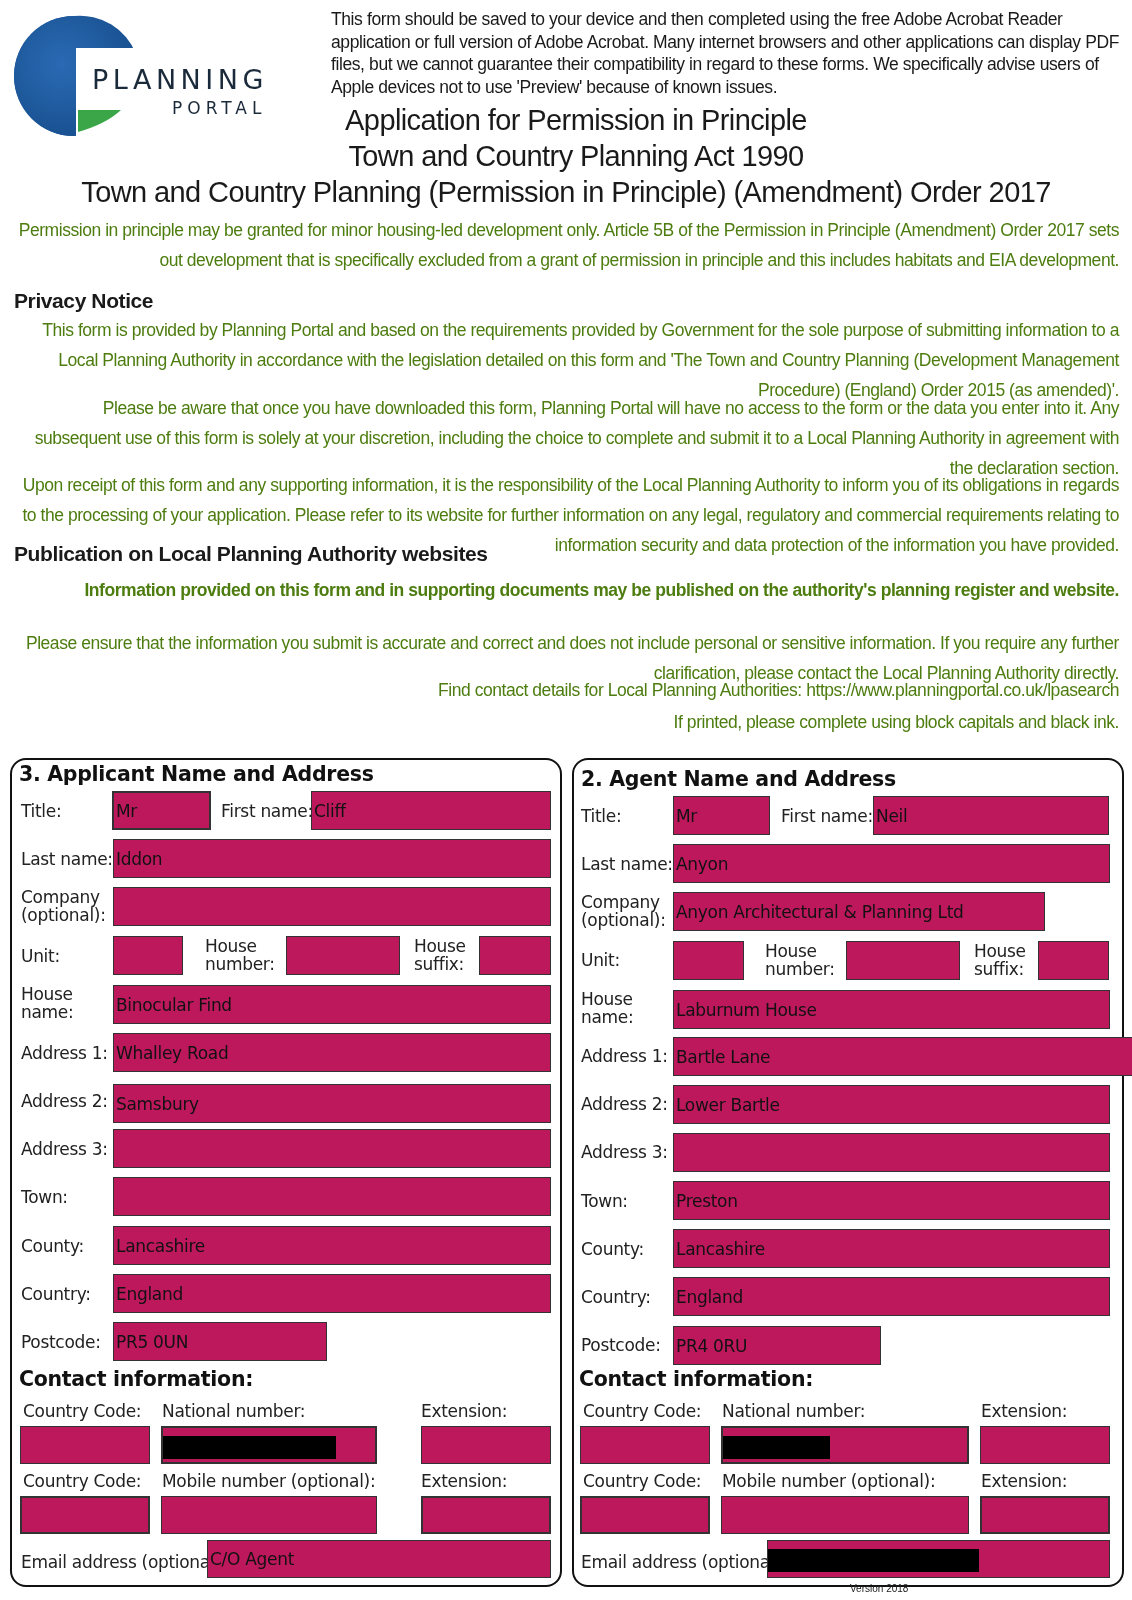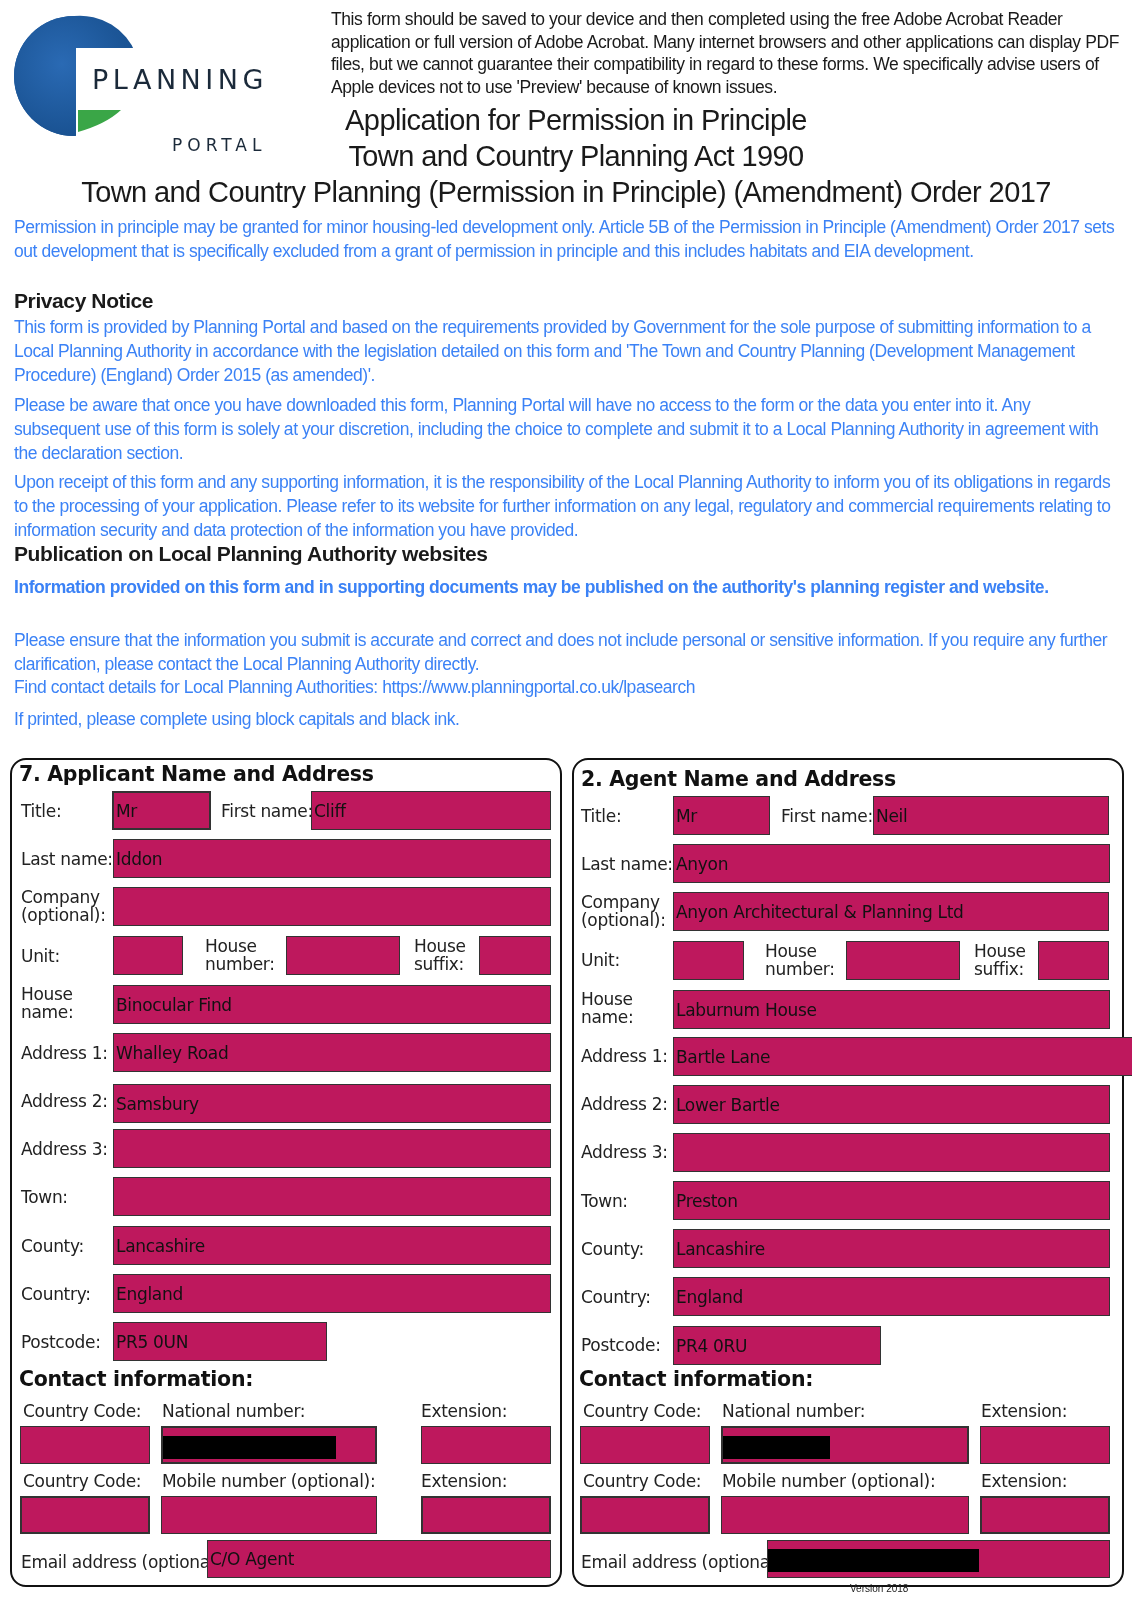--- a/index.html
+++ b/index.html
@@ -8,21 +8,21 @@
   .abs { position: absolute; }
   .logo { left: 14px; top: 14px; width: 270px; height: 125px; }
   .notice { left: 331px; top: 8px; width: 790px; font-family: "Liberation Sans", sans-serif;
             font-size: 17.5px; line-height: 22.5px; letter-spacing: -0.4px; color: #1a1a1a; }
   .title { left: 0; width: 1132px; text-align: center; font-family: "Liberation Sans", sans-serif;
            font-size: 29px; letter-spacing: -0.6px; color: #1a1a1a; white-space: nowrap; }
   .t1 { top: 104px; padding-left: 10px; }
   .t2 { top: 140px; padding-left: 10px; }
   .t3 { top: 176px; }
   .body-text { left: 14px; width: 1105px; font-family: "Liberation Sans", sans-serif;
-               font-size: 17.5px; line-height: 24px; letter-spacing: -0.45px; color: #3b82f6; }
+               font-size: 17.5px; line-height: 30px; letter-spacing: -0.45px; color: #4d7c0f; text-align: right; }
   .h2 { left: 14px; font-family: "Liberation Sans", sans-serif; font-weight: bold;
         font-size: 21px; letter-spacing: -0.4px; color: #1a1a1a; }
   .bold-text { font-weight: bold; }
   .panel { position: absolute; border: 2.5px solid #111; border-radius: 16px; box-sizing: border-box; }
   .panel-title { position: absolute; left: 7px; top: 2px; font-family: "DejaVu Sans", sans-serif;
                  font-weight: bold; font-size: 20.5px; color: #111; white-space: nowrap; letter-spacing: -0.3px; }
   .lbl { position: absolute; font-family: "DejaVu Sans", sans-serif; font-size: 17px; color: #222;
          line-height: 18px; white-space: nowrap; letter-spacing: -0.3px; }
   .fld { position: absolute; border: 1.5px solid #333; box-sizing: border-box; background: #be185d;
          font-family: "DejaVu Sans", sans-serif; font-size: 17px; color: #111; padding-left: 2px;
@@ -44,21 +44,21 @@
         <stop offset="0%" stop-color="#2a6ab4"></stop>
         <stop offset="100%" stop-color="#18508f"></stop>
       </radialGradient>
     </defs>
     <path d="M 60 2 A 60 60 0 1 0 60 122 L 60 122 L 60 40 L 122 40 A 60 60 0 0 0 60 2 Z" fill="url(#g)"></path>
     <circle cx="60" cy="62" r="60" fill="url(#g)"></circle>
     <path d="M 62 34 L 122 34 L 128 44 L 128 128 L 62 128 Z" fill="#ffffff"></path>
     <path d="M 64 118 L 64 96 L 107 96 Q 92 110 64 118 Z" fill="#3aa647"></path>
   </svg>
   <div class="abs" style="left:78px; top:50px; font-family:'DejaVu Sans',sans-serif; font-size:27px; letter-spacing:4.5px; color:#1b2a3a;">PLANNING</div>
-  <div class="abs" style="left:158px; top:84px; font-family:'DejaVu Sans',sans-serif; font-size:17px; letter-spacing:5px; color:#1b2a3a;margin-top:37px;">PORTAL</div>
+  <div class="abs" style="left:158px; top:84px; font-family:'DejaVu Sans',sans-serif; font-size:17px; letter-spacing:5px; color:#1b2a3a;">PORTAL</div>
 </div>
 
 <div class="abs notice">This form should be saved to your device and then completed using the free Adobe Acrobat Reader application or full version of Adobe Acrobat. Many internet browsers and other applications can display PDF files, but we cannot guarantee their compatibility in regard to these forms. We specifically advise users of Apple devices not to use 'Preview' because of known issues.</div>
 
 <div class="abs title t1">Application for Permission in Principle</div>
 <div class="abs title t2">Town and Country Planning Act 1990</div>
 <div class="abs title t3">Town and Country Planning (Permission in Principle) (Amendment) Order 2017</div>
 
 <div class="abs body-text" style="top:215px;">Permission in principle may be granted for minor housing-led development only. Article 5B of the Permission in Principle (Amendment) Order 2017 sets out development that is specifically excluded from a grant of permission in principle and this includes habitats and EIA development.</div>
 
@@ -67,21 +67,21 @@
 <div class="abs body-text" style="top:393px;">Please be aware that once you have downloaded this form, Planning Portal will have no access to the form or the data you enter into it. Any subsequent use of this form is solely at your discretion, including the choice to complete and submit it to a Local Planning Authority in agreement with the declaration section.</div>
 <div class="abs body-text" style="top:470px;">Upon receipt of this form and any supporting information, it is the responsibility of the Local Planning Authority to inform you of its obligations in regards to the processing of your application. Please refer to its website for further information on any legal, regulatory and commercial requirements relating to information security and data protection of the information you have provided.</div>
 
 <div class="abs h2" style="top:542px;">Publication on Local Planning Authority websites</div>
 <div class="abs body-text bold-text" style="top:575px;">Information provided on this form and in supporting documents may be published on the authority's planning register and website.</div>
 <div class="abs body-text" style="top:628px;">Please ensure that the information you submit is accurate and correct and does not include personal or sensitive information. If you require any further clarification, please contact the Local Planning Authority directly.</div>
 <div class="abs body-text" style="top:675px;">Find contact details for Local Planning Authorities: https://www.planningportal.co.uk/lpasearch</div>
 <div class="abs body-text" style="top:707px;">If printed, please complete using block capitals and black ink.</div>
 
 <div class="panel" style="left:10px; top:758px; width:552px; height:829px;">
-  <div class="panel-title">7.  Applicant Name and Address</div>
+  <div class="panel-title">3.  Applicant Name and Address</div>
 </div>
 
 <div class="lbl" style="left:21px; top:802px;">Title:</div>
 <div class="fld thick" style="left:112px; top:791px; width:99px; height:39px;">Mr</div>
 <div class="lbl" style="left:221px; top:802px;">First name:</div>
 <div class="fld" style="left:311px; top:791px; width:240px; height:39px;">Cliff</div>
 
 <div class="lbl" style="left:21px; top:850px;">Last name:</div>
 <div class="fld" style="left:113px; top:839px; width:438px; height:39px;">Iddon</div>
 
@@ -146,21 +146,21 @@
 
 <div class="lbl" style="left:581px; top:807px;">Title:</div>
 <div class="fld" style="left:673px; top:796px; width:97px; height:39px;">Mr</div>
 <div class="lbl" style="left:781px; top:807px;">First name:</div>
 <div class="fld" style="left:873px; top:796px; width:236px; height:39px;">Neil</div>
 
 <div class="lbl" style="left:581px; top:855px;">Last name:</div>
 <div class="fld" style="left:673px; top:844px; width:437px; height:39px;">Anyon</div>
 
 <div class="lbl" style="left:581px; top:893px;"><span>Company</span><br><span>(optional):</span></div>
-<div class="fld" style="left:673px; top:892px; width:436px; height:39px;">Anyon Architectural &amp; Planning Ltd</div>
+<div class="fld" style="left:673px; top:892px; width:372px; height:39px;">Anyon Architectural &amp; Planning Ltd</div>
 
 <div class="lbl" style="left:581px; top:951px;">Unit:</div>
 <div class="fld" style="left:673px; top:941px; width:71px; height:39px;"></div>
 <div class="lbl" style="left:765px; top:942px;"><span>House</span><br><span>number:</span></div>
 <div class="fld" style="left:846px; top:941px; width:114px; height:39px;"></div>
 <div class="lbl" style="left:974px; top:942px;"><span>House</span><br><span>suffix:</span></div>
 <div class="fld" style="left:1038px; top:941px; width:71px; height:39px;"></div>
 
 <div class="lbl" style="left:581px; top:990px;"><span>House</span><br><span>name:</span></div>
 <div class="fld" style="left:673px; top:990px; width:437px; height:39px;">Laburnum House</div>

